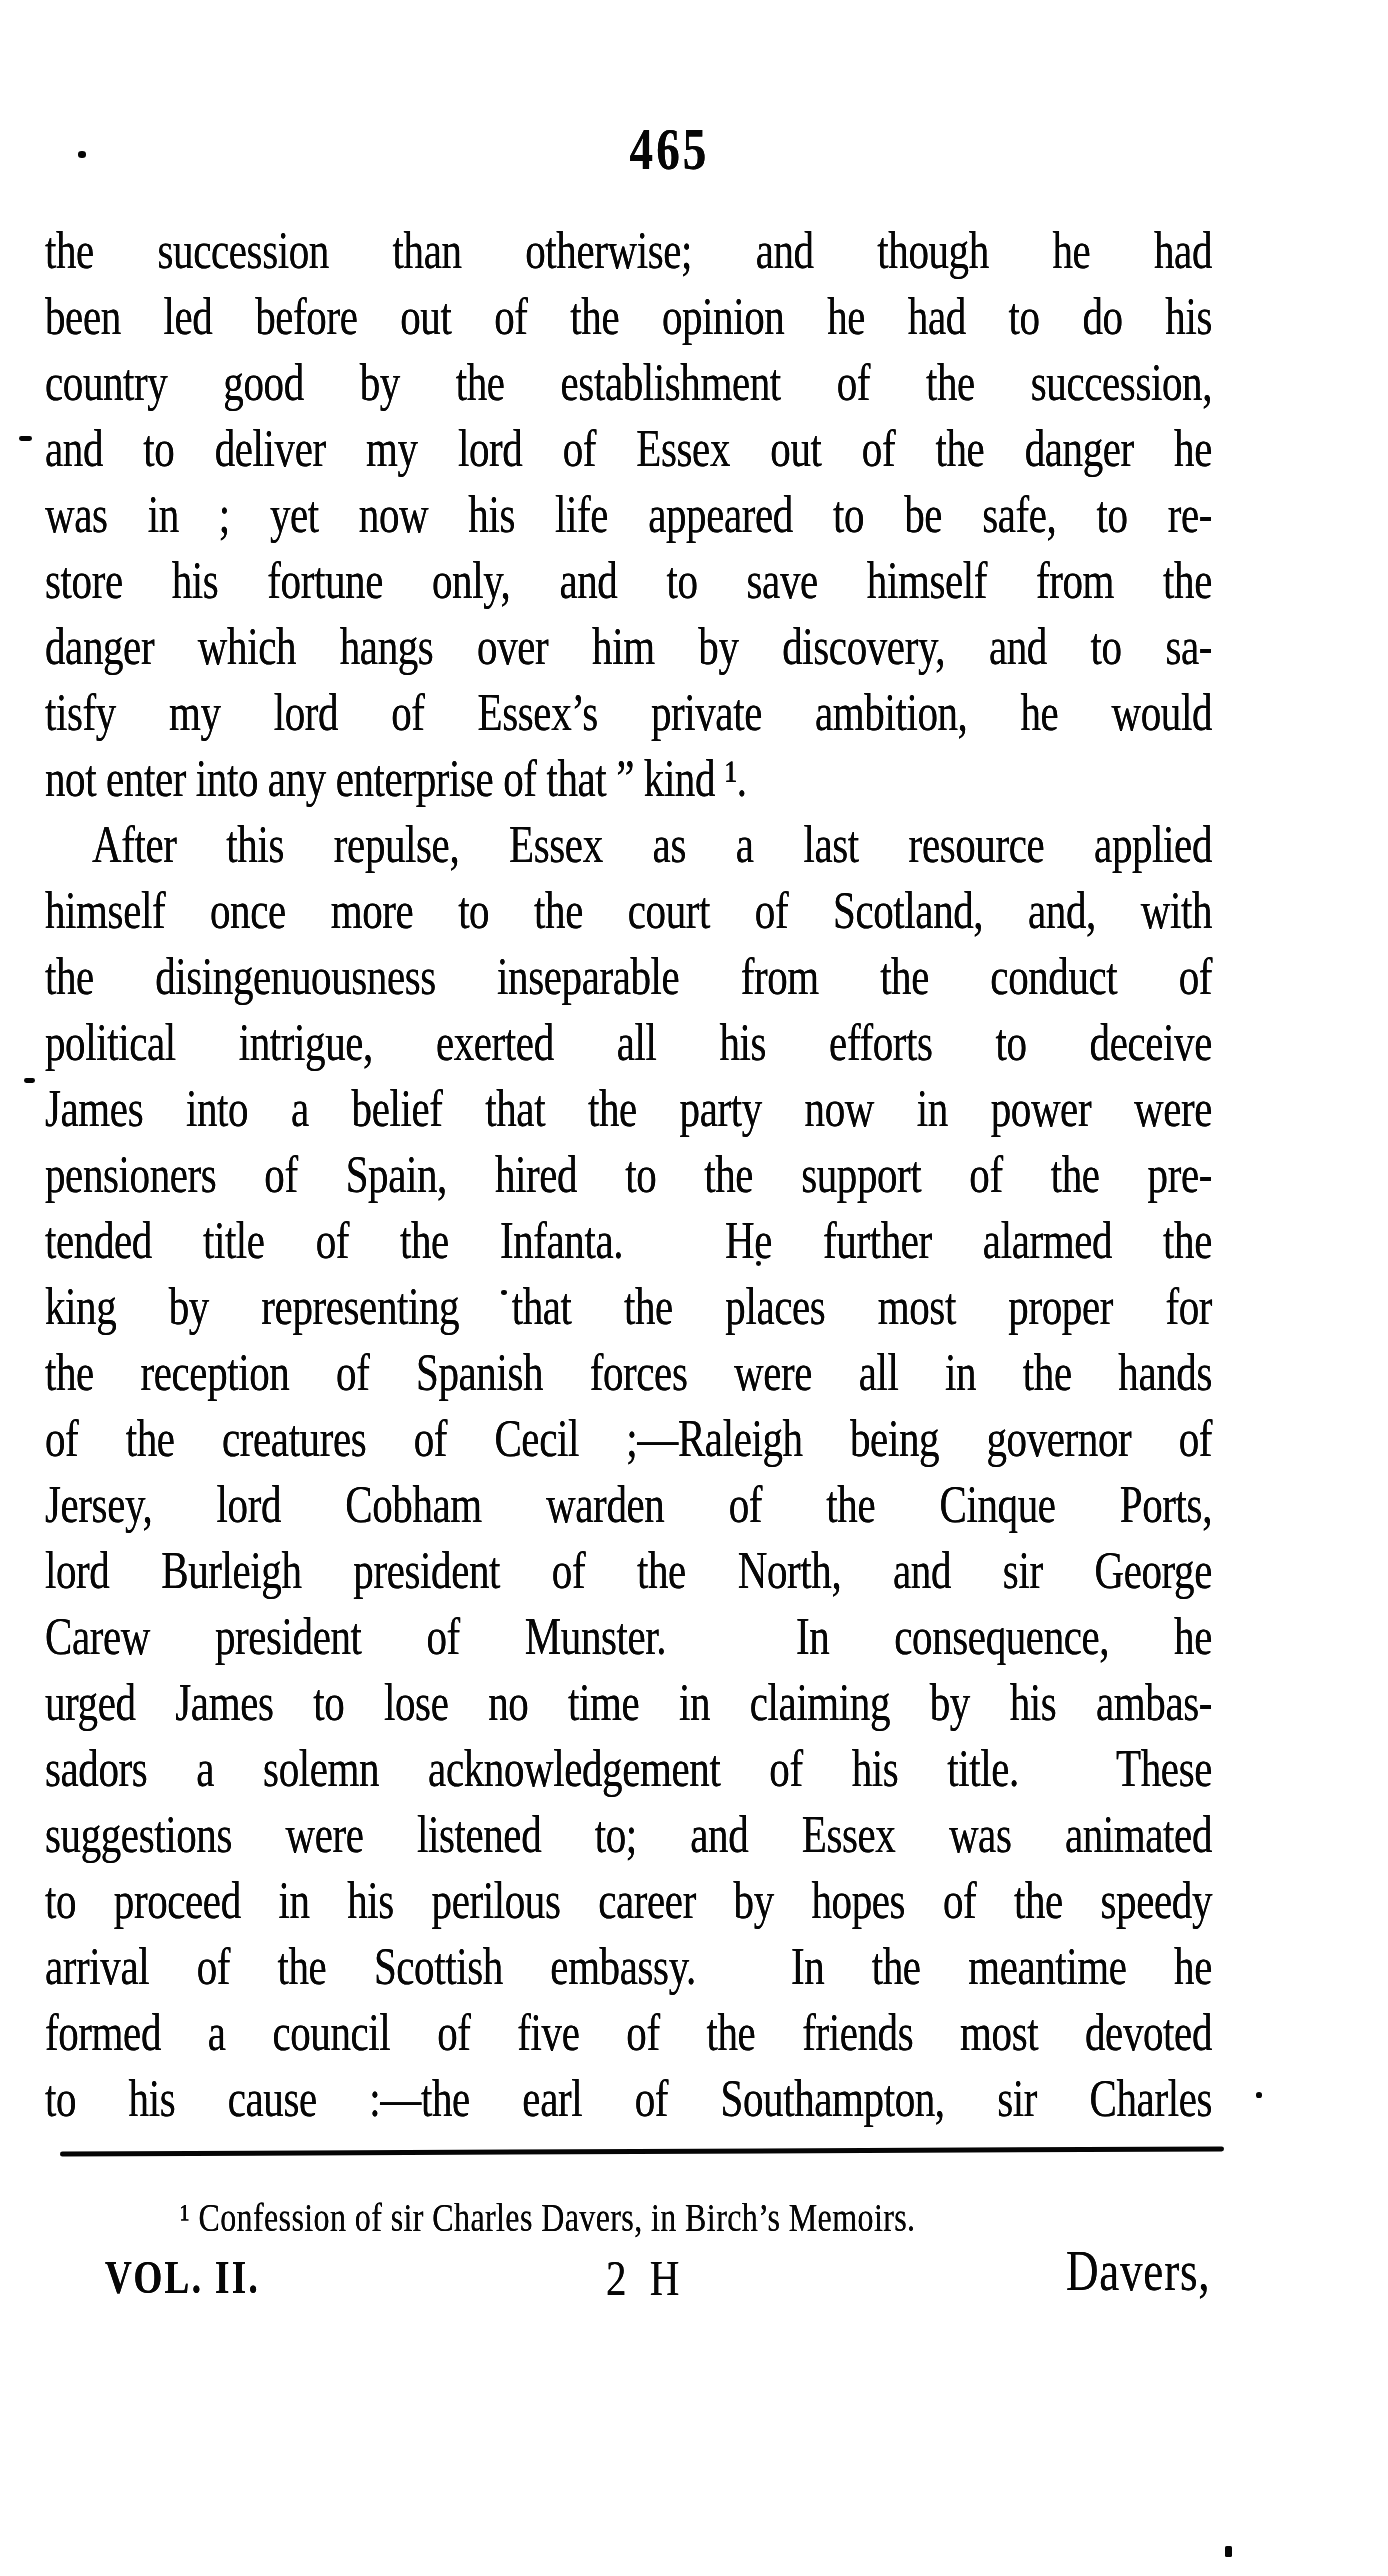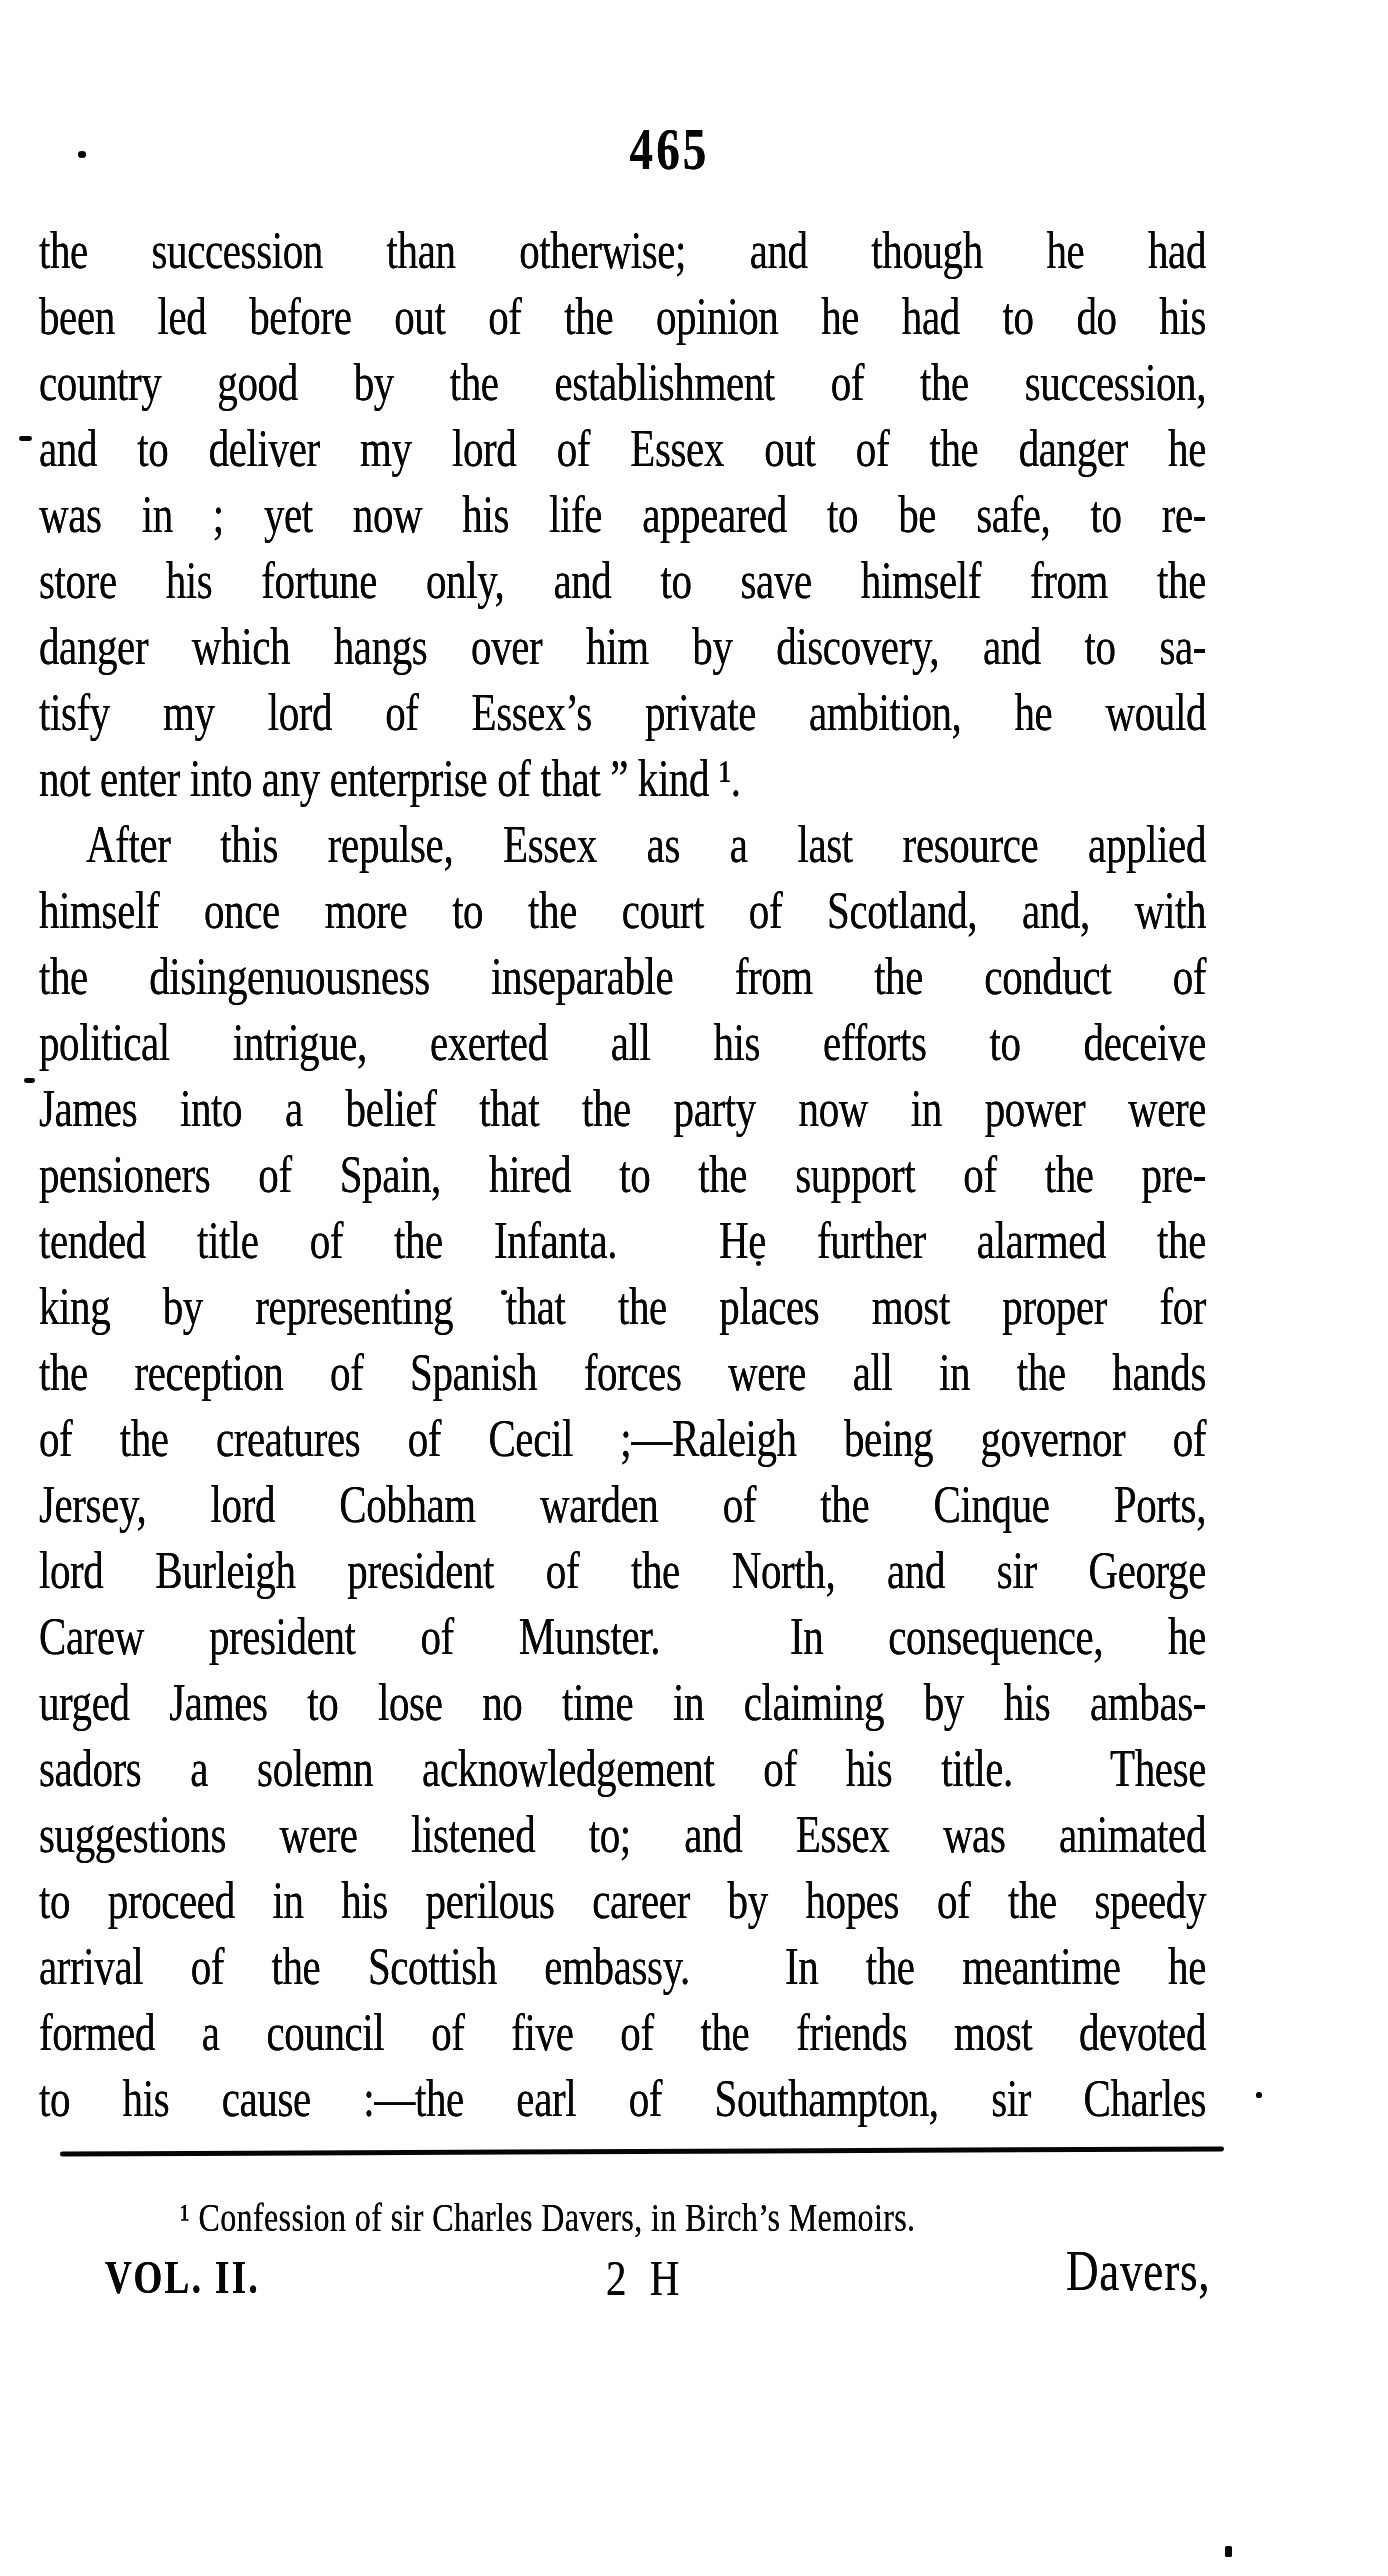--- a/index.html
+++ b/index.html
@@ -20,21 +20,21 @@
     width: 113px;
     text-align: center;
     font-size: 47px;
     letter-spacing: 3.2px;
     font-weight: 700;
     transform: scaleY(1.25);
     text-shadow: 0 0 0.5px #000;
   }
   .body-text {
     position: absolute;
-    left: 39px;
+    left: 45px;
     top: 217px;
     width: 1167px;
   }
   .line {
     box-sizing: border-box;
     height: 66px;
     line-height: 66px;
     font-size: 41px;
     letter-spacing: -0.4px;
     white-space: normal;

